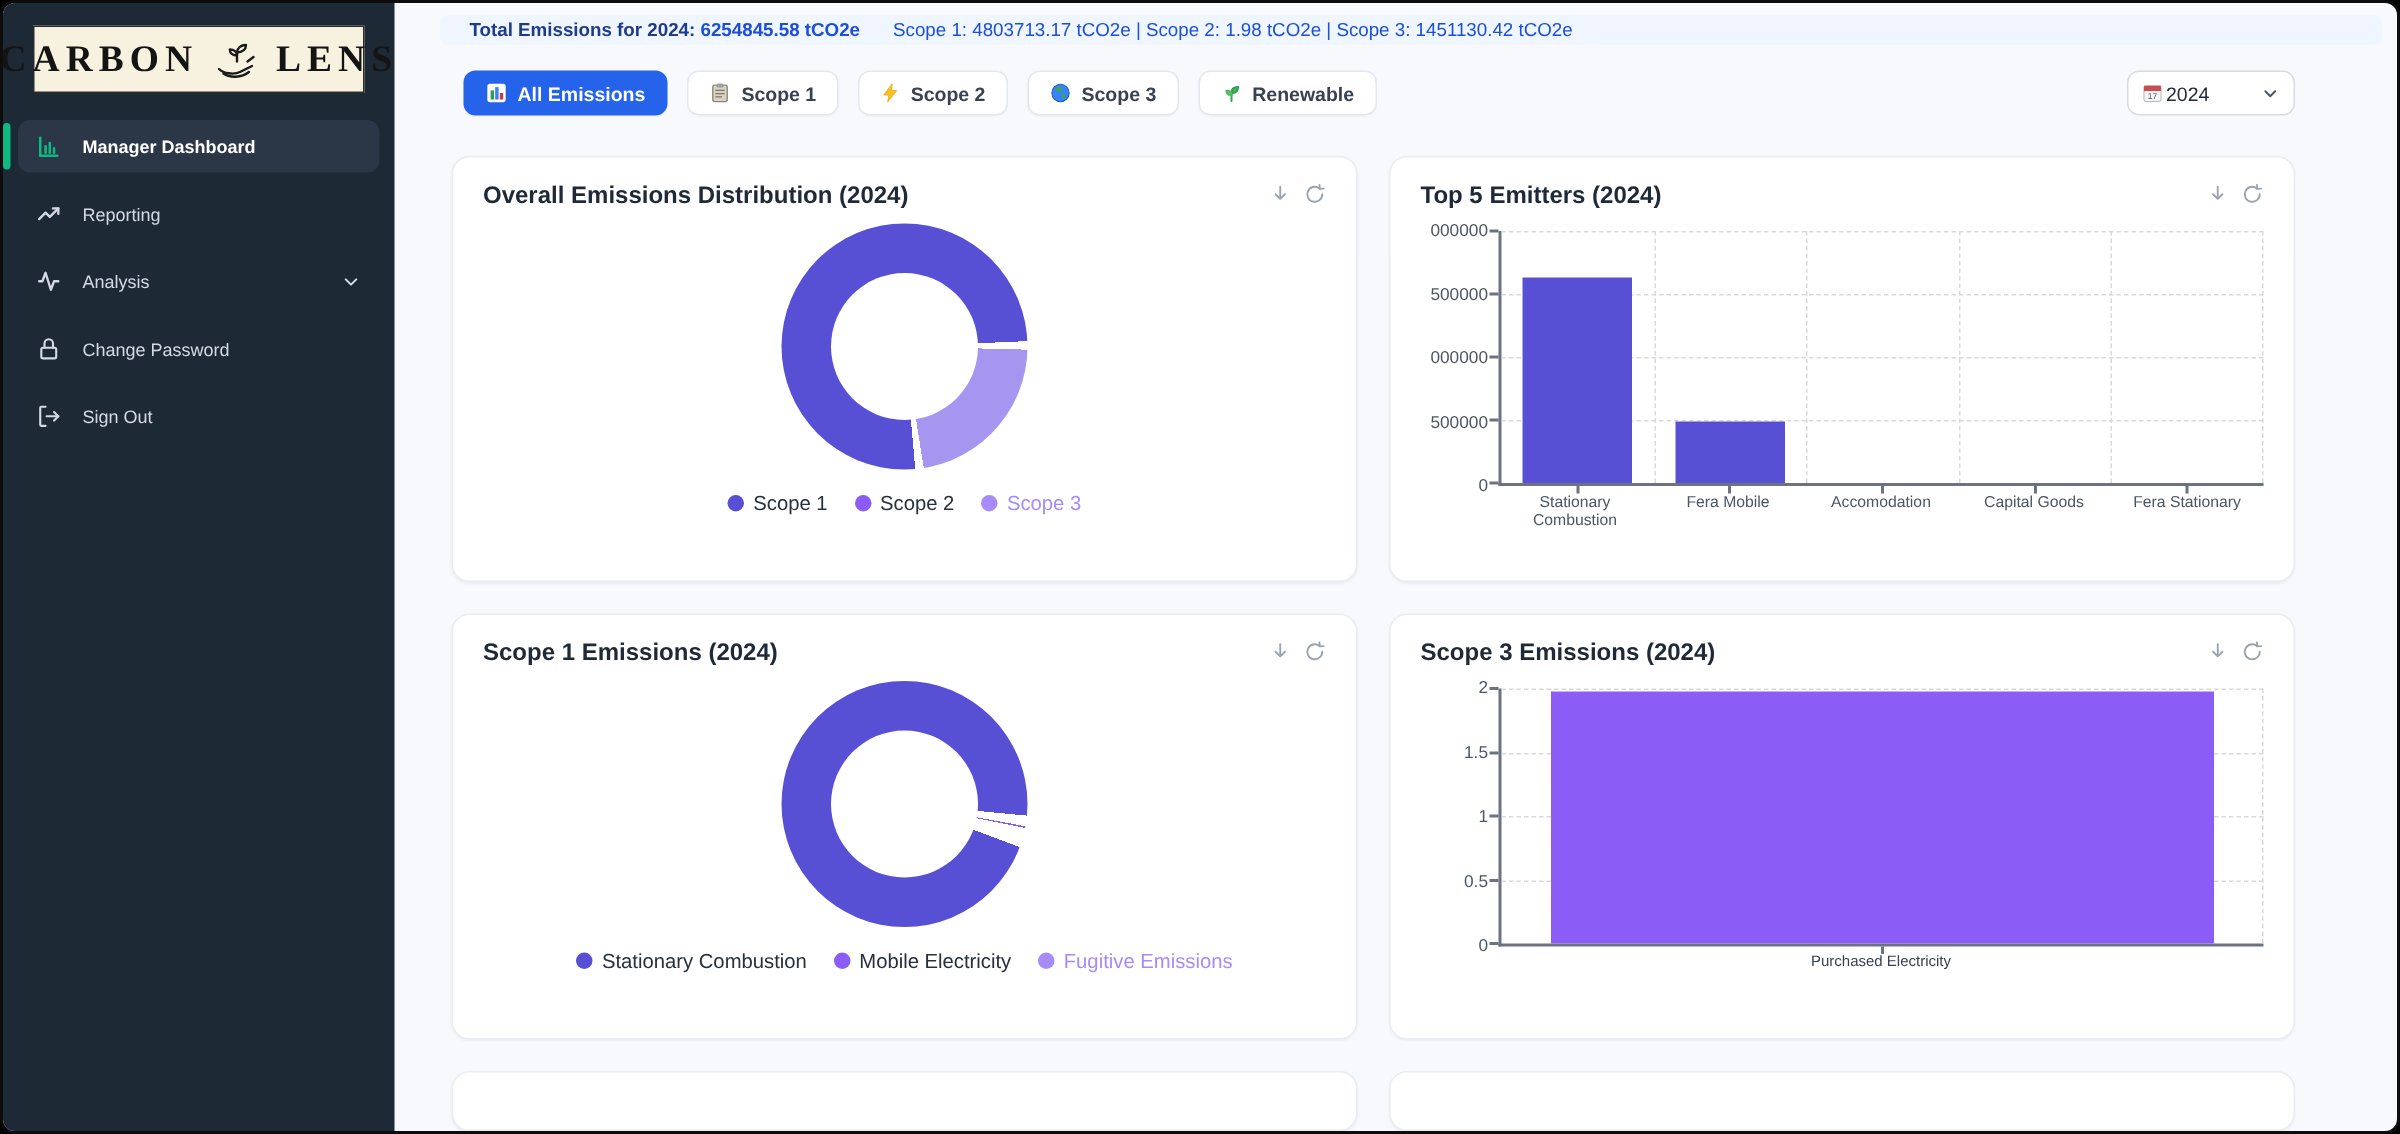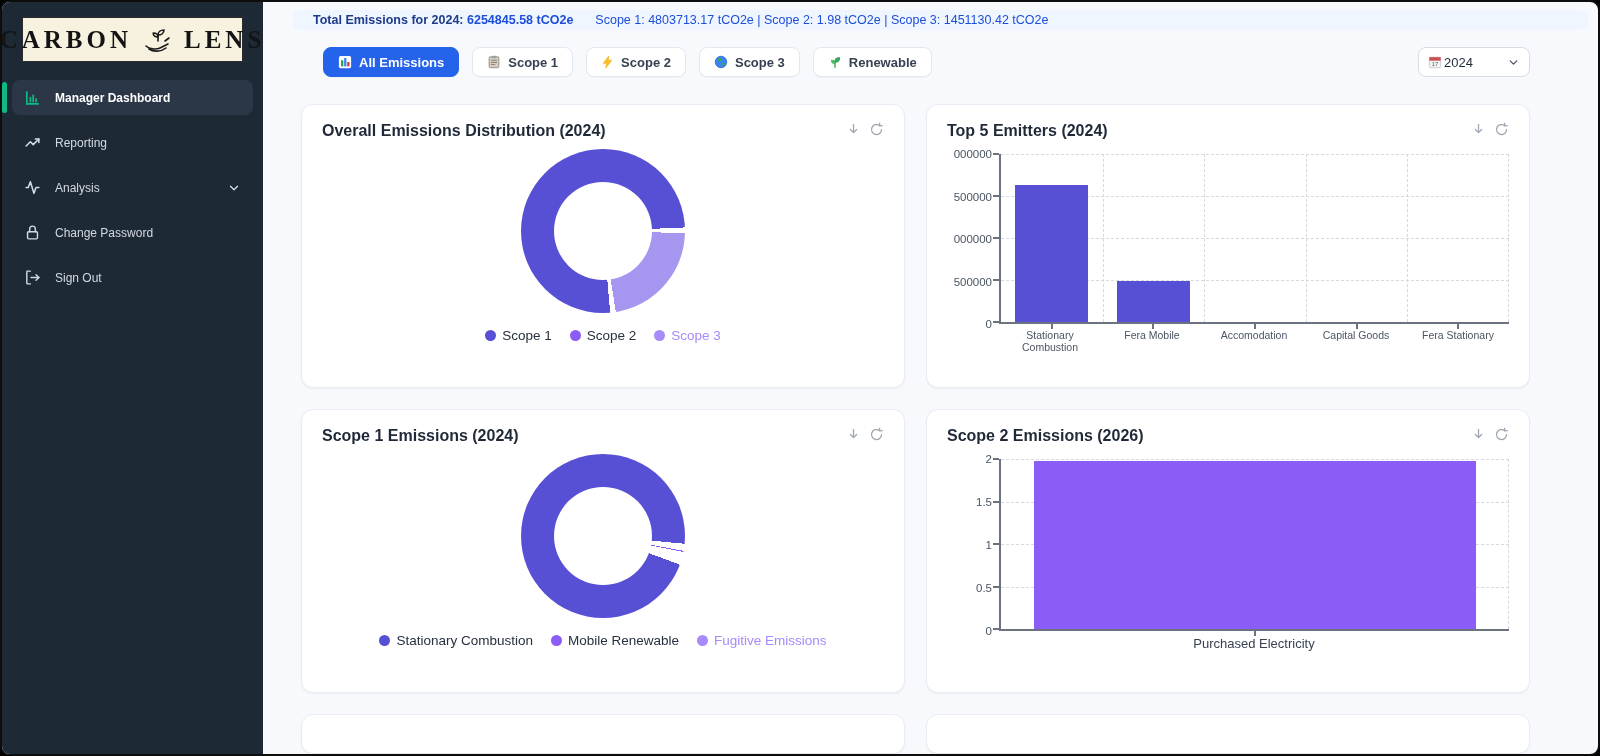--- a/index.html
+++ b/index.html
@@ -24,21 +24,21 @@
 
   
   .main{ flex:1; display:flex; flex-direction:column; overflow:hidden; position:relative; }
   .banner{ margin:8px 10px 0 30px; background:#eff6ff; border-radius:6px; height:27px;
            display:flex; align-items:center; padding:0 20px; font-size:12.5px; gap:22px;
            white-space:nowrap; overflow:hidden;}
   .banner b{ color:#1e3a8a; font-weight:700; }
   .banner .val{ color:#1d4ed8; font-weight:600; }
   .banner .bd{ color:#1d4ed8; font-weight:500; }
 
-  .toolbar{ display:flex; align-items:center; gap:13px; margin:17px 68px 0 60px;text-align:right; }
+  .toolbar{ display:flex; align-items:center; gap:13px; margin:17px 68px 0 46px;text-align:right; }
   .fbtn{ display:flex; align-items:center; gap:7px; height:30px; padding:0 14px;
          background:#fff; border:1px solid #e2e8f0; border-radius:8px; font-size:13px;
          font-weight:600; color:#374151; cursor:pointer; box-shadow:0 1px 1px rgba(0,0,0,.03);}
   .fbtn.active{ background:#2563eb; border-color:#2563eb; color:#fff; }
   .year-sel{ margin-left:auto; width:112px; height:30px; background:#fff; border:1px solid #d7dce3;
          border-radius:8px; display:flex; align-items:center; padding:0 9px; gap:2px;
          font-size:13px; color:#1f2937; cursor:pointer; }
   .year-sel .chev{ margin-left:auto; }
 
   .grid{ display:grid; grid-template-columns:1fr 1fr; gap:21px; margin:27px 68px 0 38px; }
@@ -67,21 +67,21 @@
   .bc-y div{ position:absolute; right:7px; transform:translateY(-50%); font-size:11.5px;
              color:#4b5563; white-space:nowrap; }
   .bc-plot{ flex:1; position:relative; border-left:2px solid #6b7280; border-bottom:2px solid #6b7280; }
   .hline{ position:absolute; left:0; right:0; border-top:1.5px dashed #d6dade; }
   .vline{ position:absolute; top:0; bottom:0; border-left:1.5px dashed #d6dade; }
   .ytick{ position:absolute; left:-8px; width:6px; height:2px; background:#6b7280; }
   .xtick{ position:absolute; bottom:-7px; width:2px; height:5px; background:#6b7280; }
   .bar{ position:absolute; bottom:0; }
   .bc-x{ display:flex; margin-left:52px; margin-top:5px; }
   .bc-x div{ flex:1; text-align:center; font-size:10.5px; color:#4b5563; }
-  .bc-x.big div{ font-size:13px; color:#374151; }
+  .bc-x.big div{ font-size:10px; color:#374151; }
 </style>
 </head>
 <body>
 
 <div class="window">
 
   <aside class="sidebar">
     <div class="logo-box">
       <span class="logo-word">CARBON</span>
       <span style="display:flex">
@@ -333,33 +333,33 @@
           <div class="donut" id="donut2" style="background: conic-gradient(from 108deg, rgb(255, 255, 255) 0deg, rgb(255, 255, 255) 2.5deg, rgb(88, 80, 212) 2.5deg, rgb(88, 80, 212) 347.42deg, rgb(255, 255, 255) 347.42deg, rgb(255, 255, 255) 352.42deg, rgb(139, 92, 246) 352.42deg, rgb(139, 92, 246) 353.18deg, rgb(255, 255, 255) 353.18deg, rgb(255, 255, 255) 360deg);">
               <div class="hole"></div>
             </div>
           <div class="legend">
             <div class="li">
                 <span class="dot c1"></span>
                 <span>Stationary Combustion</span>
               </div>
             <div class="li">
                 <span class="dot c2"></span>
-                <span>Mobile Renewable</span>
+                <span>Mobile Electricity</span>
               </div>
             <div class="li muted">
                 <span class="dot c3"></span>
                 <span>Fugitive Emissions</span>
               </div>
           </div>
         </div>
       </div>
 
       <div class="card">
         <div class="card-head">
-          <div class="card-title">Scope 2 Emissions (2026)</div>
+          <div class="card-title">Scope 3 Emissions (2024)</div>
           <div class="card-acts">
             <span>
                 <svg width="15" height="15" viewBox="0 0 24 24" fill="none" stroke="currentColor" stroke-width="2" stroke-linecap="round" stroke-linejoin="round">
                   <path d="M12 4v12"></path>
                   <path d="M7 12l5 5 5-5"></path>
                 </svg>
               </span>
             <span>
                 <svg width="15" height="15" viewBox="0 0 24 24" fill="none" stroke="currentColor" stroke-width="2" stroke-linecap="round" stroke-linejoin="round">
                   <path d="M20 12a8 8 0 1 1-3-6.2"></path>

